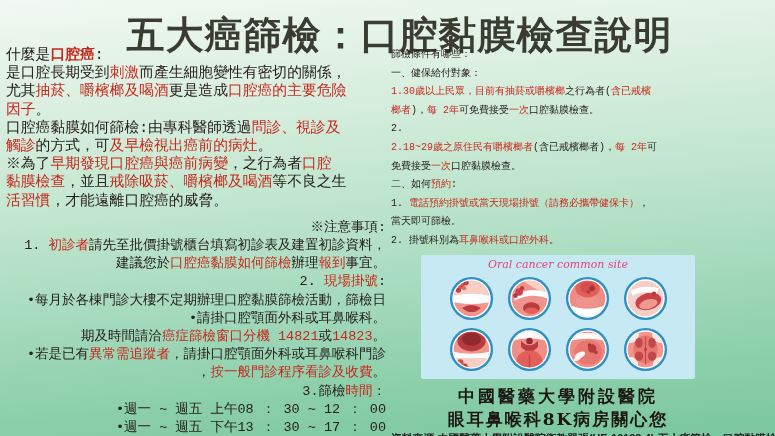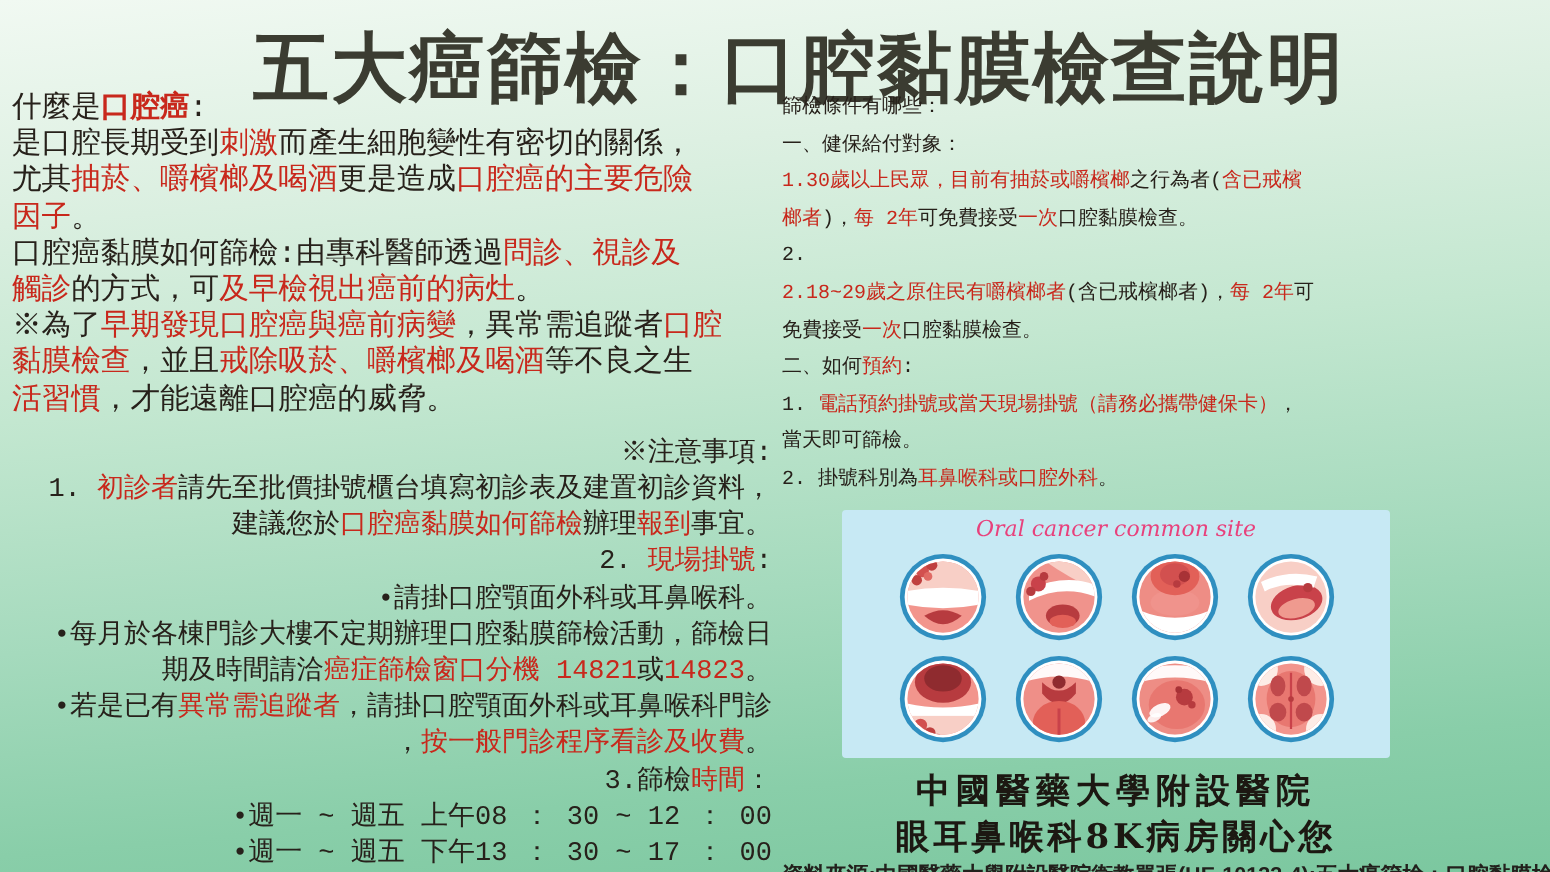--- a/index.html
+++ b/index.html
@@ -54,31 +54,31 @@
   <h1 class="title">五大癌篩檢：口腔黏膜檢查說明</h1>
 
   <div class="col col-left">
     <div class="intro">
         <div class="tline"><span class="k">什麼是</span><span class="rb">口腔癌</span><span class="k">:</span></div>
         <div class="tline"><span class="k">是口腔長期受到</span><span class="r">刺激</span><span class="k">而產生細胞變性有密切的關係，</span></div>
         <div class="tline"><span class="k">尤其</span><span class="r">抽菸、嚼檳榔及喝酒</span><span class="k">更是造成</span><span class="r">口腔癌的主要危險</span></div>
         <div class="tline"><span class="r">因子</span><span class="k">。</span></div>
         <div class="tline"><span class="k">口腔癌黏膜如何篩檢:由專科醫師透過</span><span class="r">問診、視診及</span></div>
         <div class="tline"><span class="r">觸診</span><span class="k">的方式，可</span><span class="r">及早檢視出癌前的病灶</span><span class="k">。</span></div>
-        <div class="tline"><span class="k">※為了</span><span class="r">早期發現口腔癌與癌前病變</span><span class="k">，異常需追蹤者</span><span class="r">口腔</span></div>
+        <div class="tline"><span class="k">※為了</span><span class="r">早期發現口腔癌與癌前病變</span><span class="k">，之行為者</span><span class="r">口腔</span></div>
         <div class="tline"><span class="r">黏膜檢查</span><span class="k">，並且</span><span class="r">戒除吸菸、嚼檳榔及喝酒</span><span class="k">等不良之生</span></div>
         <div class="tline"><span class="r">活習慣</span><span class="k">，才能遠離口腔癌的威脅。</span></div>
       </div>
     <div class="notes">
         <div class="tline"><span class="k">※注意事項:</span></div>
         <div class="tline"><span class="k">1. </span><span class="r">初診者</span><span class="k">請先至批價掛號櫃台填寫初診表及建置初診資料，</span></div>
         <div class="tline"><span class="k">建議您於</span><span class="r">口腔癌黏膜如何篩檢</span><span class="k">辦理</span><span class="r">報到</span><span class="k">事宜。</span></div>
         <div class="tline"><span class="k">2. </span><span class="r">現場掛號</span><span class="k">:</span></div>
+        <div class="tline"><span class="k">•每月於各棟門診大樓不定期辦理口腔黏膜篩檢活動，篩檢日</span></div>
         <div class="tline"><span class="k">•請掛口腔顎面外科或耳鼻喉科。</span></div>
-        <div class="tline"><span class="k">•每月於各棟門診大樓不定期辦理口腔黏膜篩檢活動，篩檢日</span></div>
         <div class="tline"><span class="k">期及時間請洽</span><span class="r">癌症篩檢窗口分機 14821</span><span class="k">或</span><span class="r">14823</span><span class="k">。</span></div>
         <div class="tline"><span class="k">•若是已有</span><span class="r">異常需追蹤者</span><span class="k">，請掛口腔顎面外科或耳鼻喉科門診</span></div>
         <div class="tline"><span class="k">，</span><span class="r">按一般門診程序看診及收費</span><span class="k">。</span></div>
         <div class="tline"><span class="k">3.篩檢</span><span class="r">時間</span><span class="k">：</span></div>
         <div class="tline"><span class="k">•週一 ~ 週五 上午08 ： 30 ~ 12 ： 00</span></div>
         <div class="tline"><span class="k">•週一 ~ 週五 下午13 ： 30 ~ 17 ： 00</span></div>
       </div>
   </div>
 
   <div class="col col-right">

